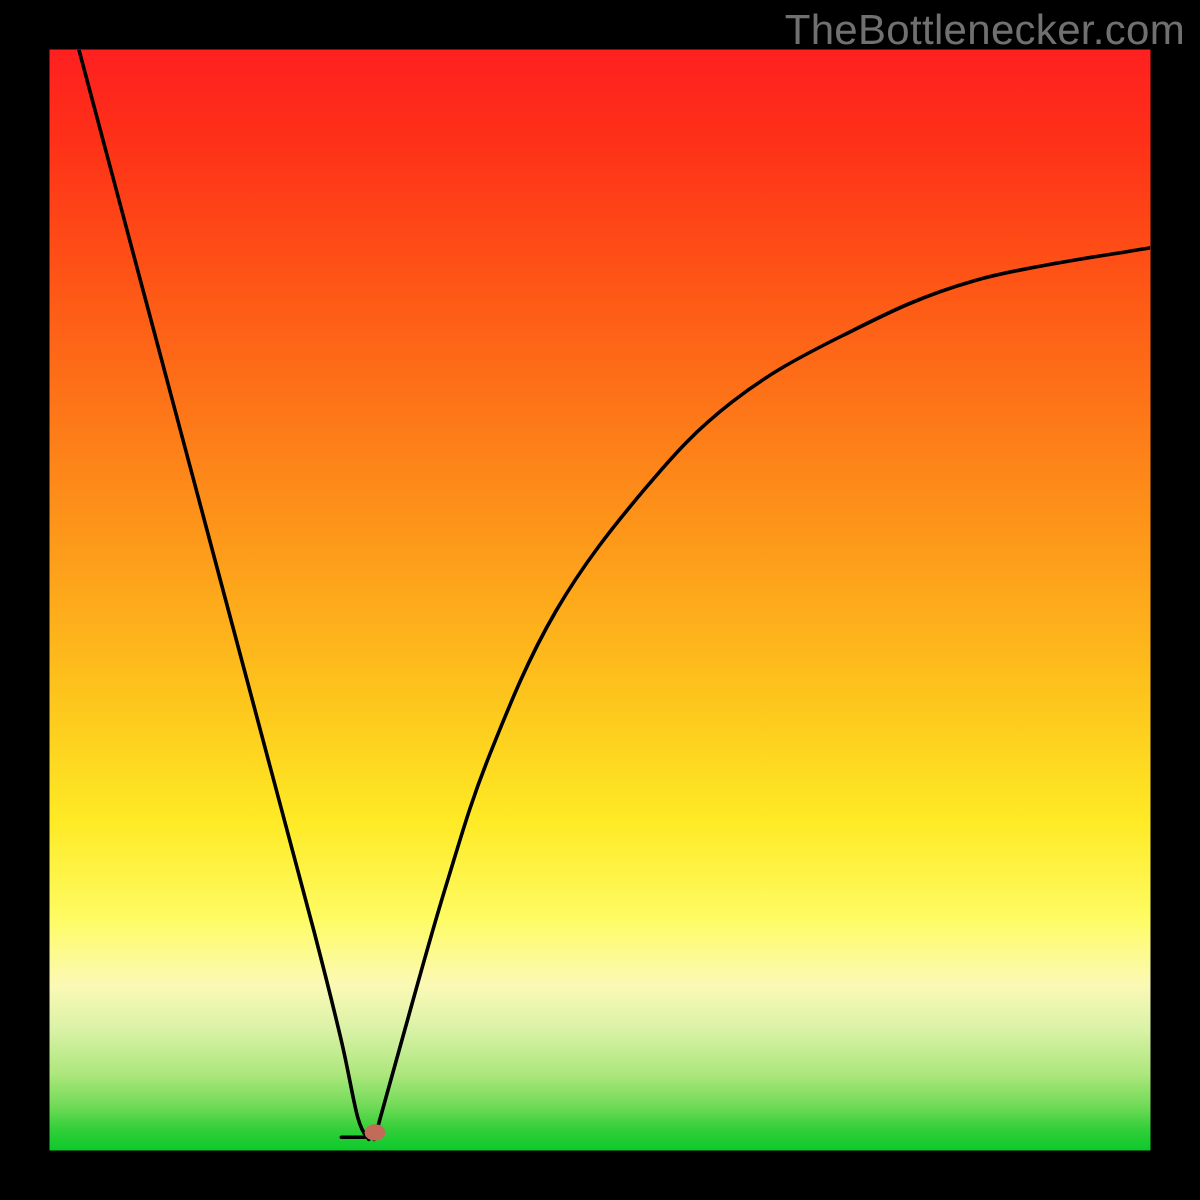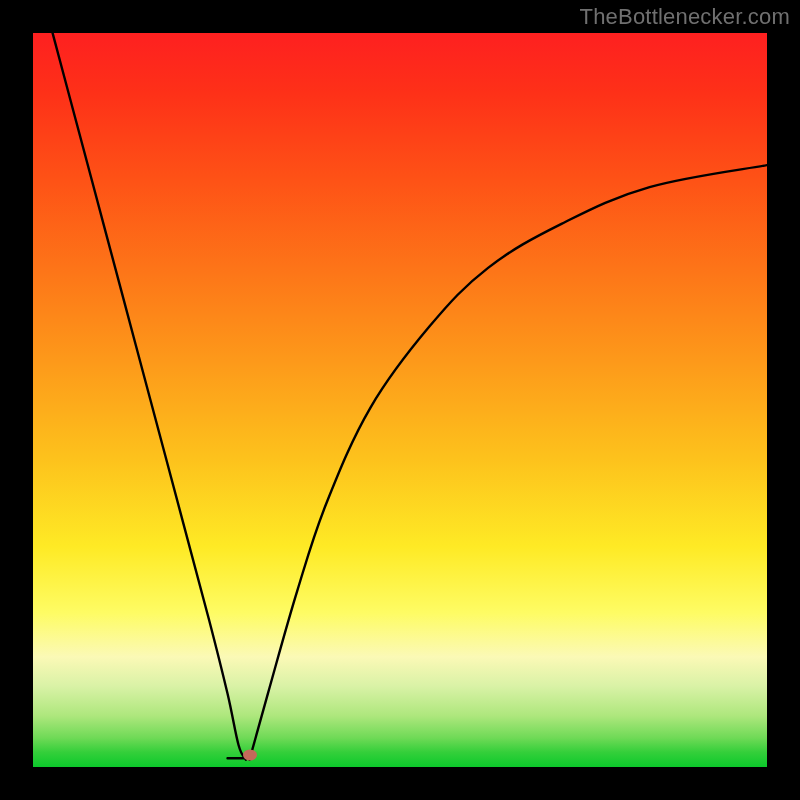--- a/index.html
+++ b/index.html
@@ -15,21 +15,21 @@
     position: relative;
     width: 800px;
     height: 800px;
     background: #000000;
   }
   .attribution {
     position: absolute;
     top: 4px;
     right: 10px;
     color: #707070;
-    font-size: 22px;
+    font-size: 28px;
     letter-spacing: 0.2px;
     font-weight: 400;
     z-index: 3;
   }
   .plot-area {
     position: absolute;
     left: 33px;
     top: 33px;
     width: 734px;
     height: 734px;

